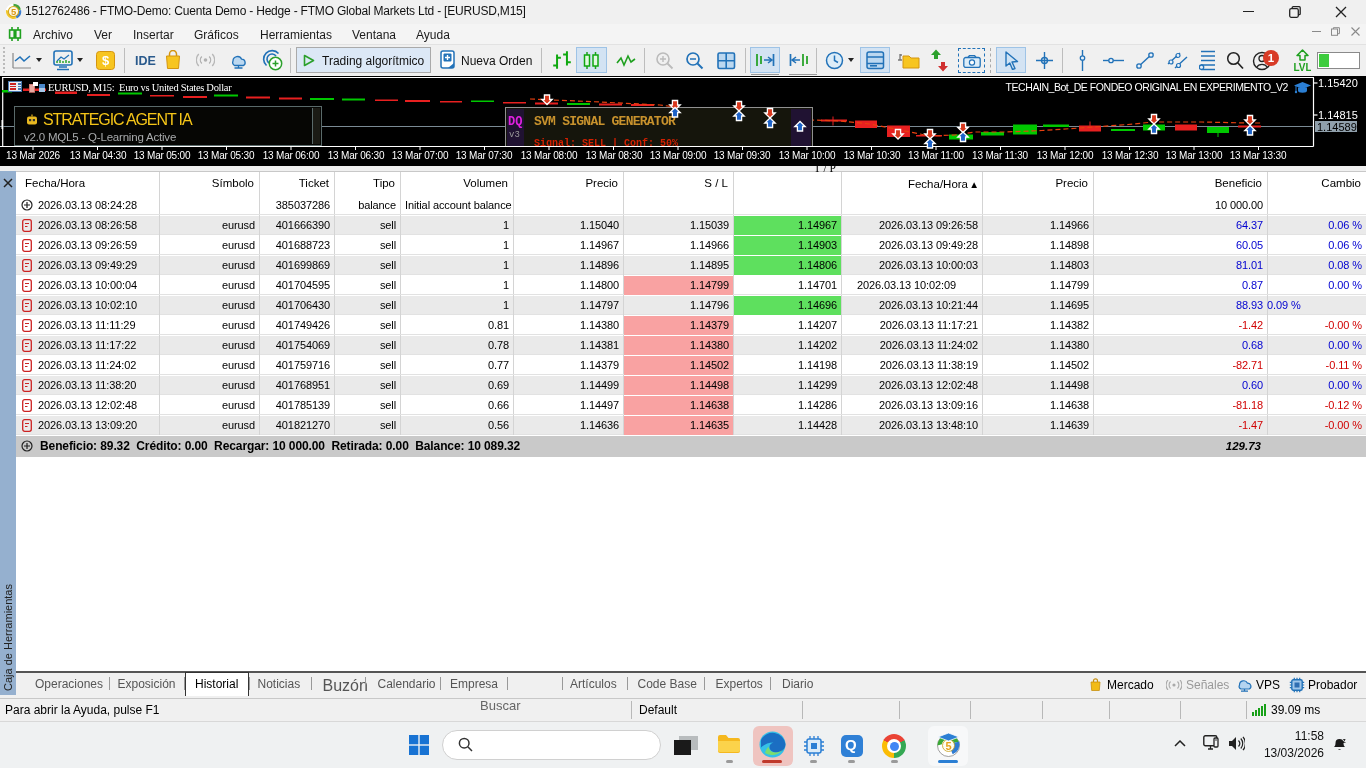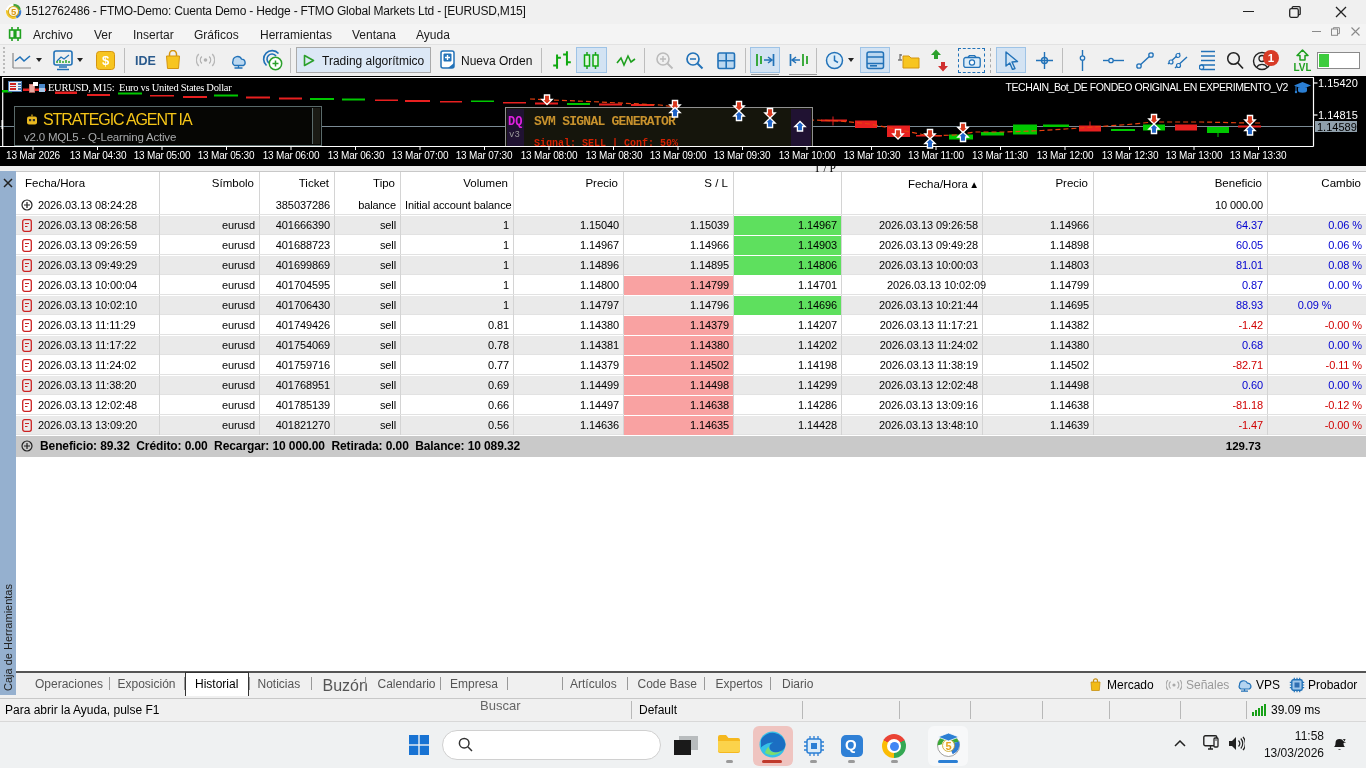--- a/index.html
+++ b/index.html
@@ -487,21 +487,21 @@
   </svg>
 <div class="abs" style="left:38px;top:279px;font-size:11px;letter-spacing:-0.1px;color:#000;">2026.03.13 10:00:04</div>
 <div class="abs" style="left:159px;top:279px;width:96px;text-align:right;font-size:11px;letter-spacing:-0.1px;color:#000;">eurusd</div>
 <div class="abs" style="left:259px;top:279px;width:71px;text-align:right;font-size:11px;letter-spacing:-0.1px;color:#000;">401704595</div>
 <div class="abs" style="left:334px;top:279px;width:62px;text-align:right;font-size:11px;letter-spacing:-0.1px;color:#000;">sell</div>
 <div class="abs" style="left:400px;top:279px;width:109px;text-align:right;font-size:11px;letter-spacing:-0.1px;color:#000;">1</div>
 <div class="abs" style="left:513px;top:279px;width:106px;text-align:right;font-size:11px;letter-spacing:-0.1px;color:#000;">1.14800</div>
 <div class="abs" style="left:624px;top:276px;width:109px;height:19px;background:#f9a2a2;"></div>
 <div class="abs" style="left:623px;top:279px;width:106px;text-align:right;font-size:11px;letter-spacing:-0.1px;color:#000;">1.14799</div>
 <div class="abs" style="left:733px;top:279px;width:104px;text-align:right;font-size:11px;letter-spacing:-0.1px;color:#000;">1.14701</div>
-<div class="abs" style="left:841px;top:279px;width:145px;text-align:right;font-size:11px;letter-spacing:-0.1px;color:#000;">2026.03.13 10:02:09</div>
+<div class="abs" style="left:841px;top:279px;width:115px;text-align:right;font-size:11px;letter-spacing:-0.1px;color:#000;">2026.03.13 10:02:09</div>
 <div class="abs" style="left:982px;top:279px;width:107px;text-align:right;font-size:11px;letter-spacing:-0.1px;color:#000;">1.14799</div>
 <div class="abs" style="left:1093px;top:279px;width:170px;text-align:right;font-size:11px;letter-spacing:-0.1px;color:#0000d0;">0.87</div>
 <div class="abs" style="left:1267px;top:279px;width:95px;text-align:right;font-size:11px;letter-spacing:-0.1px;color:#0000d0;">0.00 %</div>
 <div class="abs" style="left:16px;top:296px;width:1350px;height:19px;background:#eaeaea;"></div>
 <div class="abs" style="left:16px;top:314px;width:1350px;height:1px;background:#e2e2e2;"></div>
 <div class="abs" style="left:159px;top:295px;width:1px;height:20px;background:#d4d4d4;"></div>
 <div class="abs" style="left:259px;top:295px;width:1px;height:20px;background:#d4d4d4;"></div>
 <div class="abs" style="left:334px;top:295px;width:1px;height:20px;background:#d4d4d4;"></div>
 <div class="abs" style="left:400px;top:295px;width:1px;height:20px;background:#d4d4d4;"></div>
 <div class="abs" style="left:513px;top:295px;width:1px;height:20px;background:#d4d4d4;"></div>
@@ -520,21 +520,21 @@
 <div class="abs" style="left:259px;top:299px;width:71px;text-align:right;font-size:11px;letter-spacing:-0.1px;color:#000;">401706430</div>
 <div class="abs" style="left:334px;top:299px;width:62px;text-align:right;font-size:11px;letter-spacing:-0.1px;color:#000;">sell</div>
 <div class="abs" style="left:400px;top:299px;width:109px;text-align:right;font-size:11px;letter-spacing:-0.1px;color:#000;">1</div>
 <div class="abs" style="left:513px;top:299px;width:106px;text-align:right;font-size:11px;letter-spacing:-0.1px;color:#000;">1.14797</div>
 <div class="abs" style="left:623px;top:299px;width:106px;text-align:right;font-size:11px;letter-spacing:-0.1px;color:#000;">1.14796</div>
 <div class="abs" style="left:734px;top:296px;width:107px;height:19px;background:#5ee05e;"></div>
 <div class="abs" style="left:733px;top:299px;width:104px;text-align:right;font-size:11px;letter-spacing:-0.1px;color:#000;">1.14696</div>
 <div class="abs" style="left:841px;top:299px;width:137px;text-align:right;font-size:11px;letter-spacing:-0.1px;color:#000;">2026.03.13 10:21:44</div>
 <div class="abs" style="left:982px;top:299px;width:107px;text-align:right;font-size:11px;letter-spacing:-0.1px;color:#000;">1.14695</div>
 <div class="abs" style="left:1093px;top:299px;width:170px;text-align:right;font-size:11px;letter-spacing:-0.1px;color:#0000d0;">88.93</div>
-<div class="abs" style="left:1267px;top:299px;width:95px;text-align:center;font-size:11px;letter-spacing:-0.1px;color:#0000d0;">0.09 %</div>
+<div class="abs" style="left:1267px;top:299px;width:95px;text-align:left;font-size:11px;letter-spacing:-0.1px;color:#0000d0;">0.09 %</div>
 <div class="abs" style="left:16px;top:334px;width:1350px;height:1px;background:#e2e2e2;"></div>
 <svg class="abs" style="left:22px;top:319px" width="10" height="13" viewBox="0 0 10 13">
     <rect x="0.7" y="0.7" width="8.6" height="11.6" rx="2" fill="none" stroke="#cc2222" stroke-width="1.3"></rect>
     <path d="M3 4.5 h4 M3 7.5 h2.5" stroke="#cc2222" stroke-width="1.2"></path>
   </svg>
 <div class="abs" style="left:38px;top:319px;font-size:11px;letter-spacing:-0.1px;color:#000;">2026.03.13 11:11:29</div>
 <div class="abs" style="left:159px;top:319px;width:96px;text-align:right;font-size:11px;letter-spacing:-0.1px;color:#000;">eurusd</div>
 <div class="abs" style="left:259px;top:319px;width:71px;text-align:right;font-size:11px;letter-spacing:-0.1px;color:#000;">401749426</div>
 <div class="abs" style="left:334px;top:319px;width:62px;text-align:right;font-size:11px;letter-spacing:-0.1px;color:#000;">sell</div>
 <div class="abs" style="left:400px;top:319px;width:109px;text-align:right;font-size:11px;letter-spacing:-0.1px;color:#000;">0.81</div>
@@ -671,21 +671,21 @@
 <div class="abs" style="left:841px;top:419px;width:137px;text-align:right;font-size:11px;letter-spacing:-0.1px;color:#000;">2026.03.13 13:48:10</div>
 <div class="abs" style="left:982px;top:419px;width:107px;text-align:right;font-size:11px;letter-spacing:-0.1px;color:#000;">1.14639</div>
 <div class="abs" style="left:1093px;top:419px;width:170px;text-align:right;font-size:11px;letter-spacing:-0.1px;color:#d00000;">-1.47</div>
 <div class="abs" style="left:1267px;top:419px;width:95px;text-align:right;font-size:11px;letter-spacing:-0.1px;color:#d00000;">-0.00 %</div>
 <div class="abs" style="left:16px;top:436px;width:1350px;height:21px;background:#c9c9c9;"></div>
 <svg class="abs" style="left:21px;top:440px" width="12" height="12" viewBox="0 0 12 12">
     <circle cx="6" cy="6" r="5" fill="none" stroke="#222" stroke-width="1.2"></circle>
     <path d="M6 3 v6 M3 6 h6" stroke="#222" stroke-width="1.2"></path>
   </svg>
 <div class="abs" style="left:40px;top:439px;font-size:12px;letter-spacing:-0.1px;font-weight:bold;color:#000;">Beneficio: 89.32&nbsp; Crédito: 0.00&nbsp; Recargar: 10 000.00&nbsp; Retirada: 0.00&nbsp; Balance: 10 089.32</div>
-<div class="abs" style="left:1093px;top:440px;width:168px;text-align:right;font-size:11.5px;font-weight:bold;color:#000;">129.73</div>
+<div class="abs" style="left:1093px;top:440px;width:168px;text-align:right;font-size:11.5px;font-weight:bold;color:#000;font-style:italic;">129.73</div>
 <div class="abs" style="left:0;top:671px;width:1366px;height:27px;background:#f0f0f0;"></div>
 <div class="abs" style="left:16px;top:671px;width:1350px;height:2px;background:#555;"></div>
 <div class="abs" style="left:0;top:671px;width:16px;height:24px;background:#95b0cf;"></div>
 <div class="abs" style="left:35px;top:677px;font-size:12px;color:#555;">Operaciones</div>
 <div class="abs" style="left:117.5px;top:677px;font-size:12px;color:#555;">Exposición</div>
 <div class="abs" style="left:195px;top:677px;font-size:12px;color:#000;">Historial</div>
 <div class="abs" style="left:257.5px;top:677px;font-size:12px;color:#555;">Noticias</div>
 <div class="abs" style="left:322.5px;top:677px;font-size:16px;color:#555;">Buzón</div>
 <div class="abs" style="left:377.5px;top:677px;font-size:12px;color:#555;">Calendario</div>
 <div class="abs" style="left:450px;top:677px;font-size:12px;color:#555;">Empresa</div>

